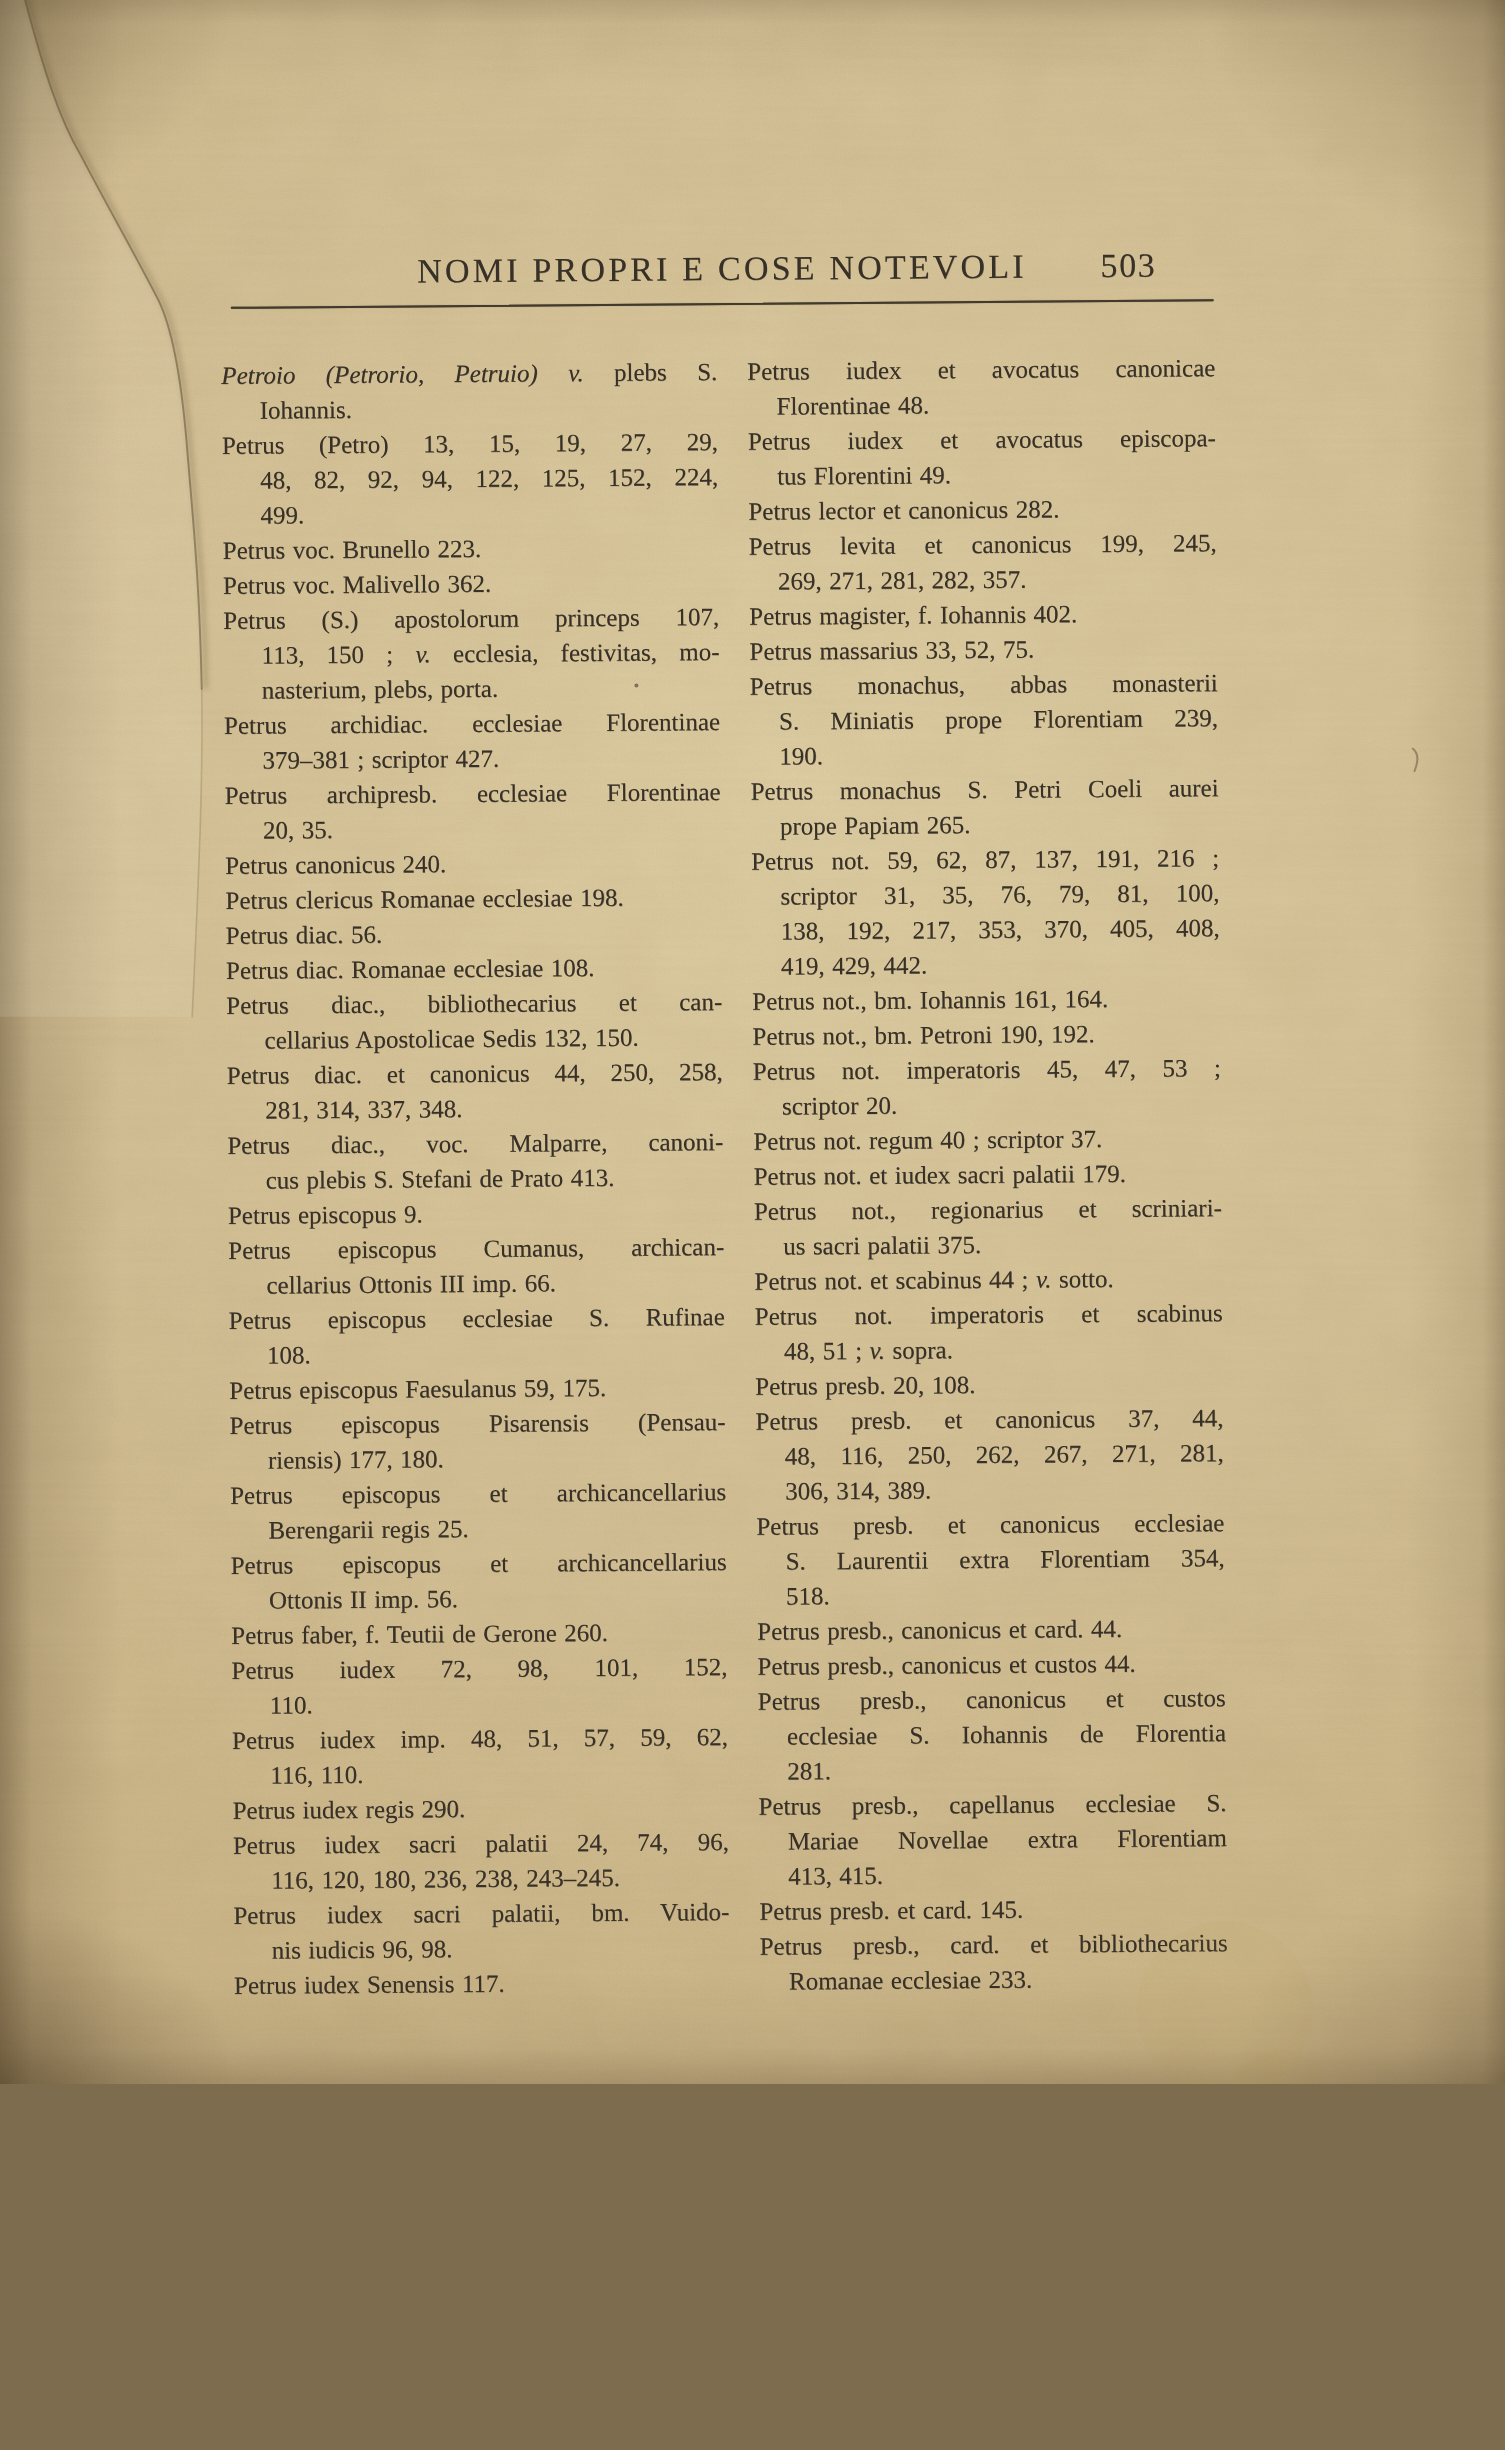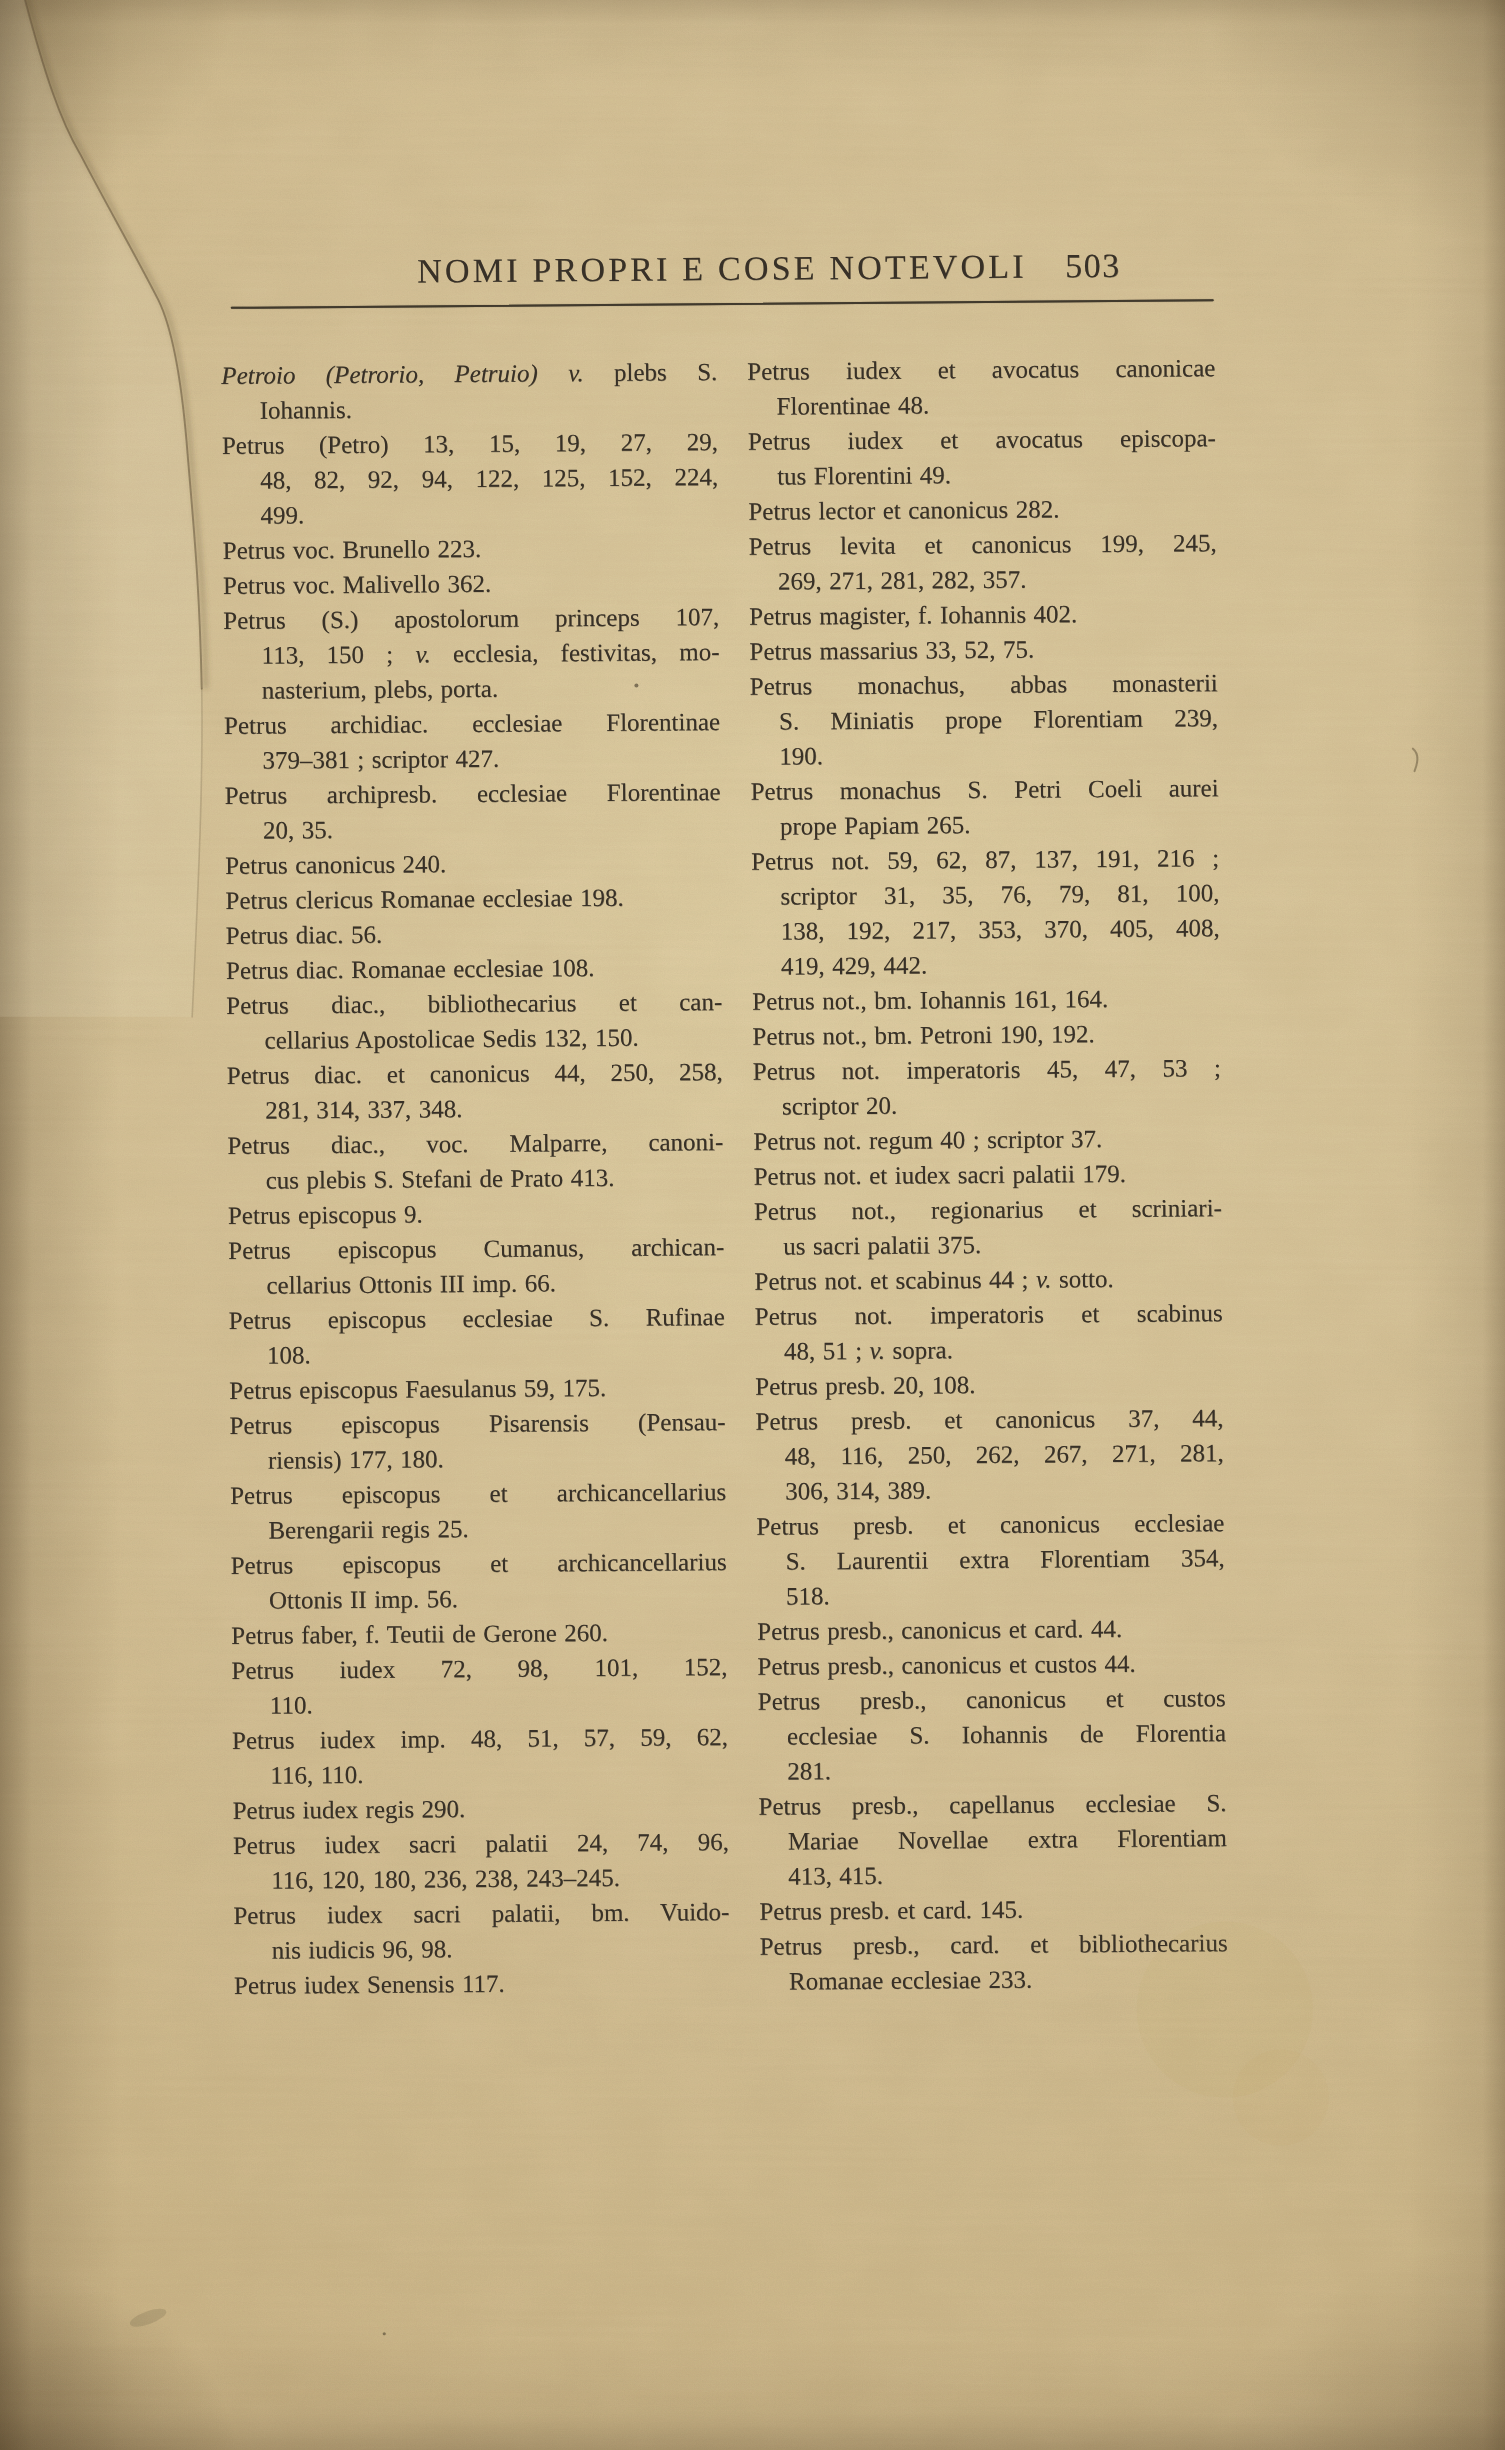--- a/index.html
+++ b/index.html
@@ -2,21 +2,21 @@
 <html style="--paper: #ddcaa0; --paper-light: #e8d8ae; --paper-shadow: #c9b185; --ink: #3b342b;font-size:13px"><head>
 <meta charset="utf-8">
 <style>
   html,body{margin:0;padding:0;}
   body{
     width:1505px;height:2450px;overflow:hidden;
     background:#7e6c4e;
     font-family:"Liberation Serif","DejaVu Serif",serif;
   }
   .page{
-    position:relative;width:1505px;height:2450px;overflow:hidden;
+    position:relative;width:1505px;height:2084px;overflow:hidden;
     background:
       radial-gradient(336px 256px at 0% 100%, rgba(70,55,32,.38), transparent 70%),
       radial-gradient(416px 336px at 100% 0%, rgba(70,55,32,.22), transparent 72%),
       radial-gradient(336px 288px at 0% 0%, rgba(70,55,32,.25), transparent 70%),
       radial-gradient(384px 288px at 100% 100%, rgba(70,55,32,.22), transparent 72%),
       linear-gradient(90deg, rgba(80,62,38,.42) 0px, rgba(80,62,38,.16) 32px, rgba(80,62,38,0) 120px),
       linear-gradient(-90deg, rgba(80,62,38,.30) 0px, rgba(80,62,38,.10) 22.4px, rgba(80,62,38,0) 96px),
       linear-gradient(0deg, rgba(80,62,38,.26) 0px, rgba(80,62,38,.08) 36px, rgba(80,62,38,0) 112px),
       linear-gradient(180deg, rgba(80,62,38,.20) 0px, rgba(80,62,38,.06) 24px, rgba(80,62,38,0) 88px),
       radial-gradient(120% 85% at 54% 38%, var(--paper-light) 0%, var(--paper) 45%, #d5c093 72%, var(--paper-shadow) 100%);
@@ -28,22 +28,22 @@
     position:absolute;left:0;top:0;width:1505px;height:2450px;z-index:3;
     transform:rotate(-0.45deg);transform-origin:721px 336px;
     color:var(--ink);
     text-shadow:0.3px 0.4px 0.6px rgba(47,40,28,.45);
   }
   .hdr-title{
     position:absolute;left:231px;top:250px;width:983px;
     text-align:center;font-size:34px;letter-spacing:3.2px;white-space:nowrap;
   }
   .hdr-num{
-    position:absolute;left:1044px;top:250px;width:99px;
-    text-align:center;font-size:34px;letter-spacing:1.6px;
+    position:absolute;left:1101px;top:250px;width:99px;
+    text-align:left;font-size:34px;letter-spacing:1.6px;
   }
   .rule{
     position:absolute;left:231px;top:303px;width:983px;height:2.4px;
     background:#453e31;border-radius:1.6px;box-shadow:0 0 0.8px rgba(69,62,49,.8);
   }
   .col{position:absolute;top:354px;font-size:25px;line-height:35px;}
   .col-left{left:221px;width:496px;}
   .col-right{left:747px;width:468px;}
   .entry{margin:0;padding:0;}
   .line{

